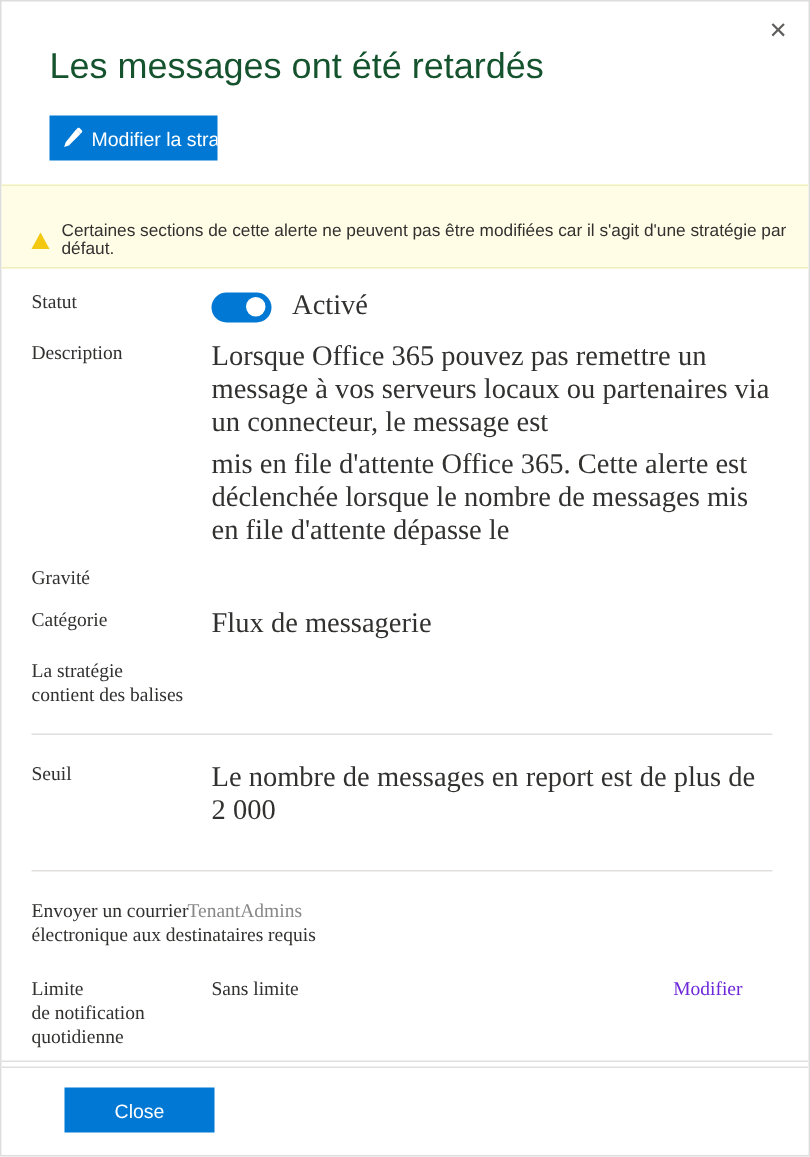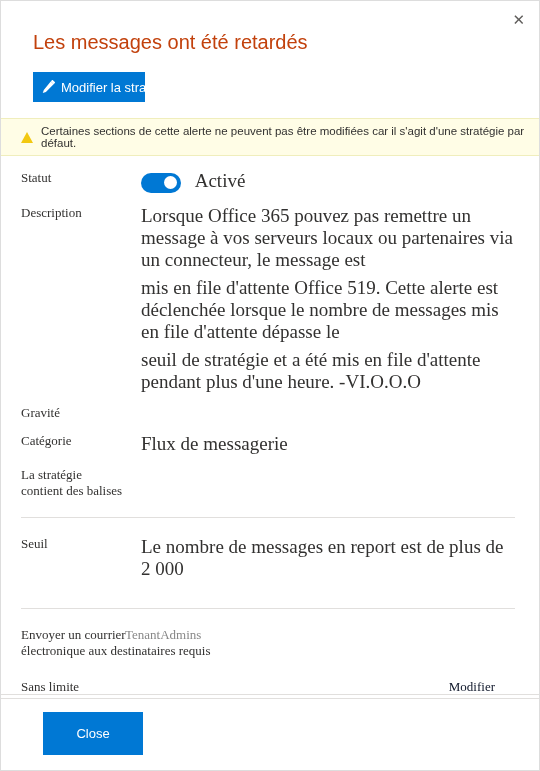--- a/index.html
+++ b/index.html
@@ -28,23 +28,23 @@
       top: 10px;
       right: 14px;
       font-size: 15px;
       color: #605e5c;
       cursor: pointer;
       background: none;
       border: none;
       font-family: inherit;
     }
     .title {
-      font-size: 20px;
+      font-size: 24px;
       font-weight: 400;
-      color: #c2410c;
+      color: #14532d;
     }
     .edit-btn {
       margin: 0 0 0 32px;
       background: #0078d4;
       color: #fff;
       border: none;
       padding: 6px 10px 6px 8px;
       font-size: 13px;
       cursor: pointer;
       display: inline-flex;
@@ -54,21 +54,21 @@
       overflow: hidden;
       white-space: nowrap;
       height: 30px;
     }
     .edit-btn svg { flex-shrink: 0; }
     .warning-bar {
       margin-top: 16px;
       background: #fffde6;
       border-top: 1px solid #f0eebc;
       border-bottom: 1px solid #f0eebc;
-      padding: 6px 10px 6px 20px;
+      padding: 24px 10px 6px 20px;
       display: flex;
       align-items: center;
       gap: 8px;
       font-size: 11.5px;
       color: #323130;
     }
     .warn-icon {
       width: 0; height: 0;
       border-left: 6px solid transparent;
       border-right: 6px solid transparent;
@@ -140,35 +140,35 @@
     .overlap-label {
       position: relative;
       z-index: 1;
     }
     .row-notif {
       display: flex;
       align-items: flex-start;
       margin-top: 20px;
     }
     .modify-link {
-      color: #0f172a;
+      color: #6d28d9;
       font-size: 13px;
       cursor: pointer;
     }
     .footer {
       border-top: 1px solid #e1dfdd;
       padding: 13px 0 15px 42px;
       background: #fff;
     }
     .close-btn {
       background: #0078d4;
       color: #fff;
       border: none;
       width: 100px;
-      height: 43px;
+      height: 30px;
       font-size: 13px;
       cursor: pointer;
     }
     .footer-line {
       height:1px;
       background:#e1dfdd;
       margin-bottom:3px;
     }
   </style>
 </head>
@@ -198,22 +198,21 @@
       <div class="value">
         <span class="toggle"></span>
         <span>Activé</span>
       </div>
     </div>
 
     <div class="row">
       <div class="label">Description</div>
       <div class="value">
         <div>Lorsque Office 365 pouvez pas remettre un message à vos serveurs locaux ou partenaires via un connecteur, le message est</div>
-        <div style="margin-top:6px">mis en file d'attente Office 519. Cette alerte est déclenchée lorsque le nombre de messages mis en file d'attente dépasse le</div>
-        <div style="margin-top:6px">seuil de stratégie et a été mis en file d'attente pendant plus d'une heure. -VI.O.O.O</div>
+        <div style="margin-top:6px">mis en file d'attente Office 365. Cette alerte est déclenchée lorsque le nombre de messages mis en file d'attente dépasse le</div>
       </div>
     </div>
 
     <div class="row" style="">
       <div class="label">Gravité</div>
     </div>
 
     <div class="row" style="">
       <div class="label">Catégorie</div>
       <div class="value">Flux de messagerie</div>
@@ -237,20 +236,25 @@
 
     <div style="position:relative;">
       <span class="recipient-chip" style="position:absolute; left:104px; top:0;">TenantAdmins</span>
       <div class="overlap-label">
         <div>Envoyer un courrier</div>
         <div>électronique aux destinataires requis</div>
       </div>
     </div>
 
     <div class="row-notif">
+      <div style="width:120px;flex-shrink:0">
+        <div>Limite</div>
+        <div>de notification</div>
+        <div>quotidienne</div>
+      </div>
       <div style="flex:1">Sans limite</div>
       <div class="modify-link" style="margin-right:20px">Modifier</div>
     </div>
   </div>
 
   <div>
     <div class="footer-line"></div>
     <div class="footer">
       <button class="close-btn">Close</button>
     </div>

